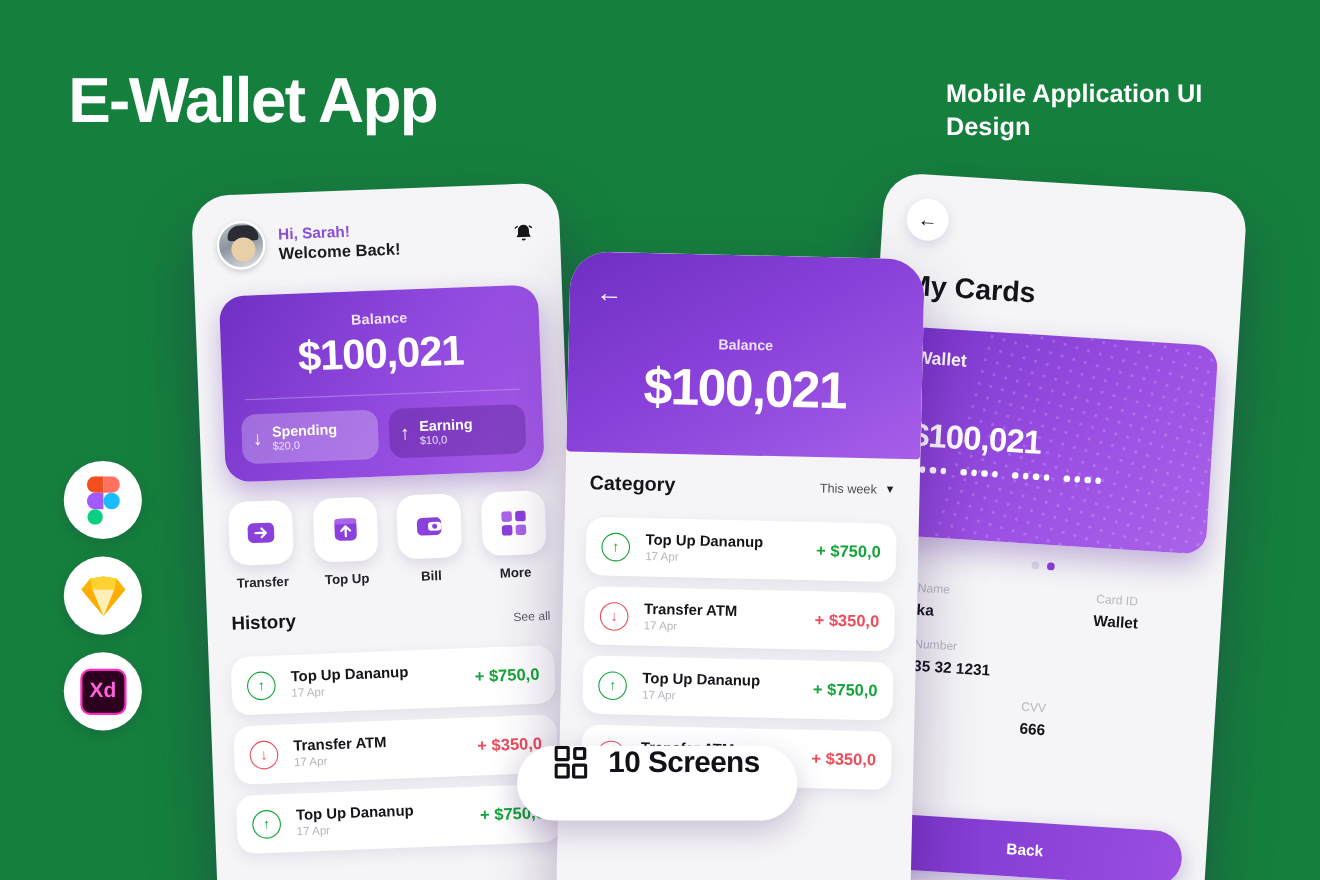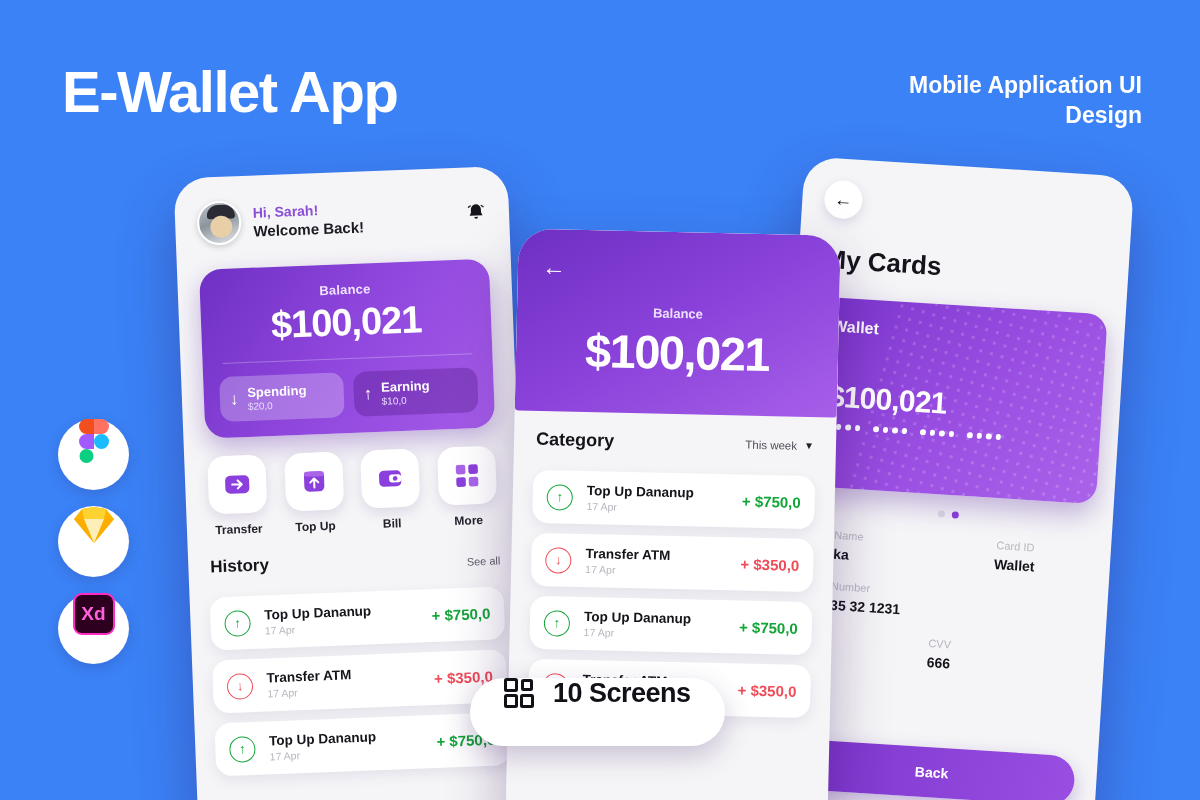--- a/index.html
+++ b/index.html
@@ -22,40 +22,40 @@
     font-size: 58px;
     font-weight: bold;
     color: #ffffff;
     letter-spacing: -1.5px;
     line-height: 1.05;
   }
   .subhead {
     position: absolute;
     right: 58px; top: 70px;
     width: 282px;
-    text-align: right;
+    text-align: left;
     font-size: 23px;
     font-weight: bold;
     color: #ffffff;
     line-height: 1.32;
   }
 
   
   .tool-rail {
     position: absolute;
     left: 58px; top: 419px;
     display: flex;
     flex-direction: column;
     gap: 16px;
   }
   .tool-chip {
     width: 71px; height: 71px;
     border-radius: 50%;
     background: #ffffff;
-    display: flex; align-items: flex-start; justify-content: center;
+    display: flex; align-items: center; justify-content: center;
     box-shadow: 0 4px 14px rgba(40,0,70,.16);
   }
 
   
   .phone {
     position: absolute;
     background: #f5f5f7;
     border-radius: 34px;
     overflow: hidden;
     box-shadow: 0 26px 60px rgba(45,0,80,.32);
@@ -288,21 +288,21 @@
     height: 68px;
     padding: 0 34px;
     display: flex; align-items: flex-start; gap: 19px;
     box-shadow: 0 10px 28px rgba(45,0,85,.22);
   }
   .badge-text { font-size: 27px; font-weight: bold; color: #111118; letter-spacing: -.5px; }
 </style>
 </head>
 <body>
 
-<div id="stage" style="background: #3b82f6;">
+<div id="stage" style="background: #15803d;">
 
   <div class="headline">E-Wallet App</div>
   <div class="subhead">Mobile Application UI Design</div>
 
   <div class="tool-rail">
     <div class="tool-chip">
       <svg width="30" height="44" viewBox="0 0 30 44">
         <path d="M15 0H7.5a7.5 7.5 0 000 15H15z" fill="#f24e1e"></path>
         <path d="M15 0h7.5a7.5 7.5 0 010 15H15z" fill="#ff7262"></path>
         <path d="M15 15H7.5a7.5 7.5 0 000 15H15z" fill="#a259ff"></path>

